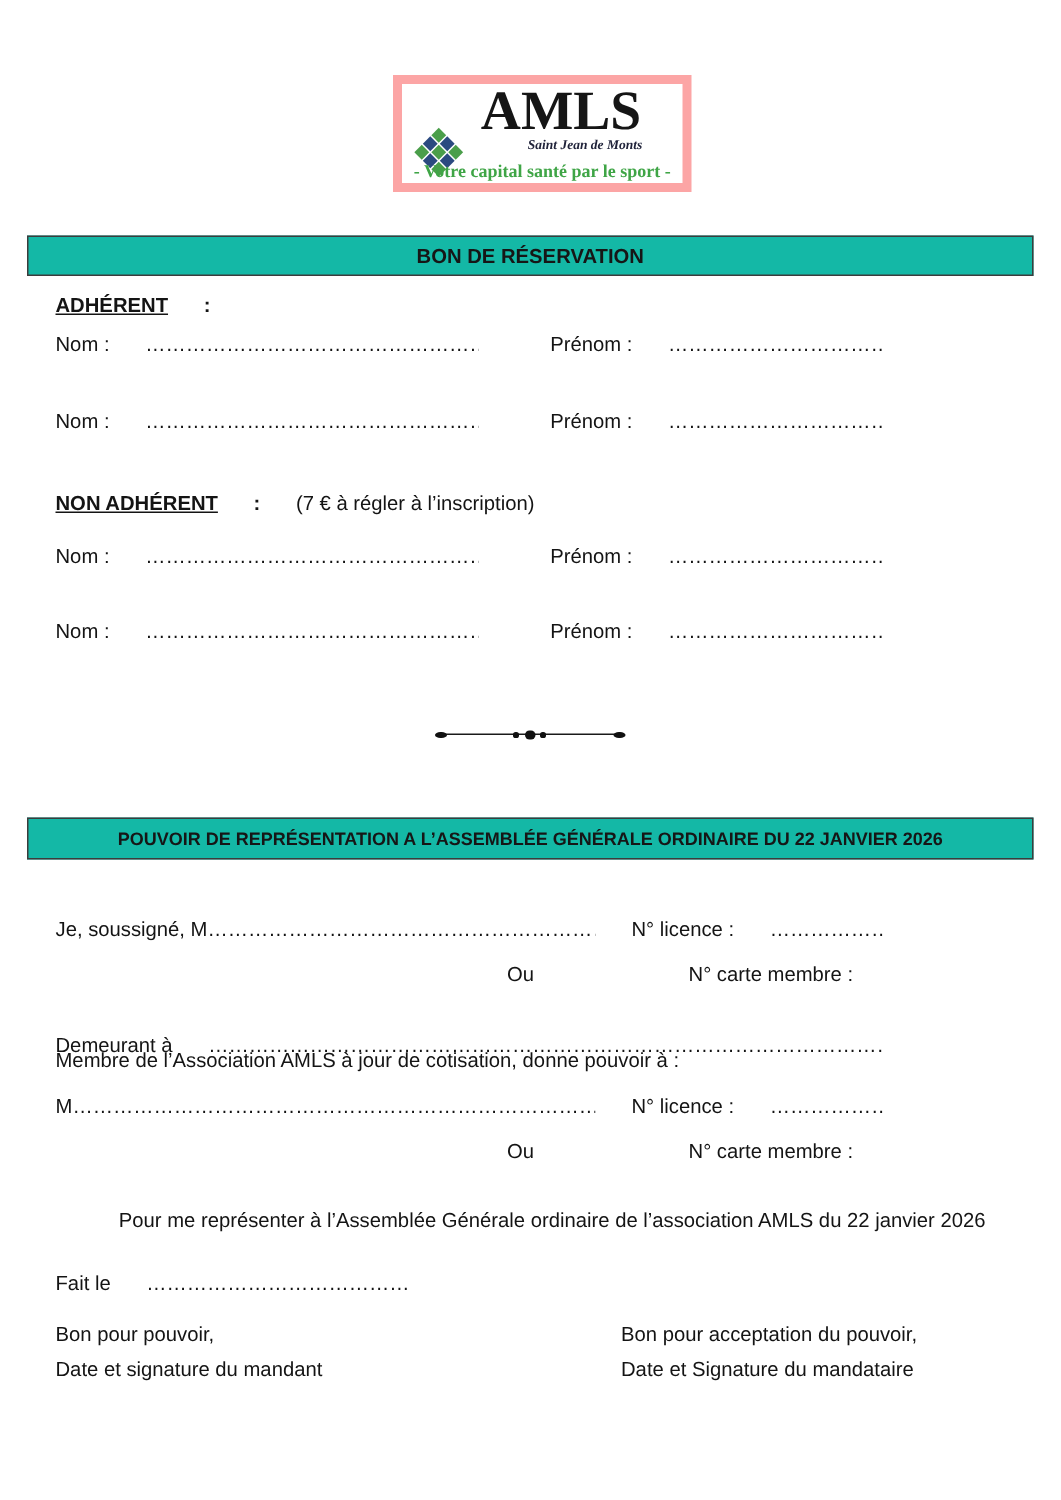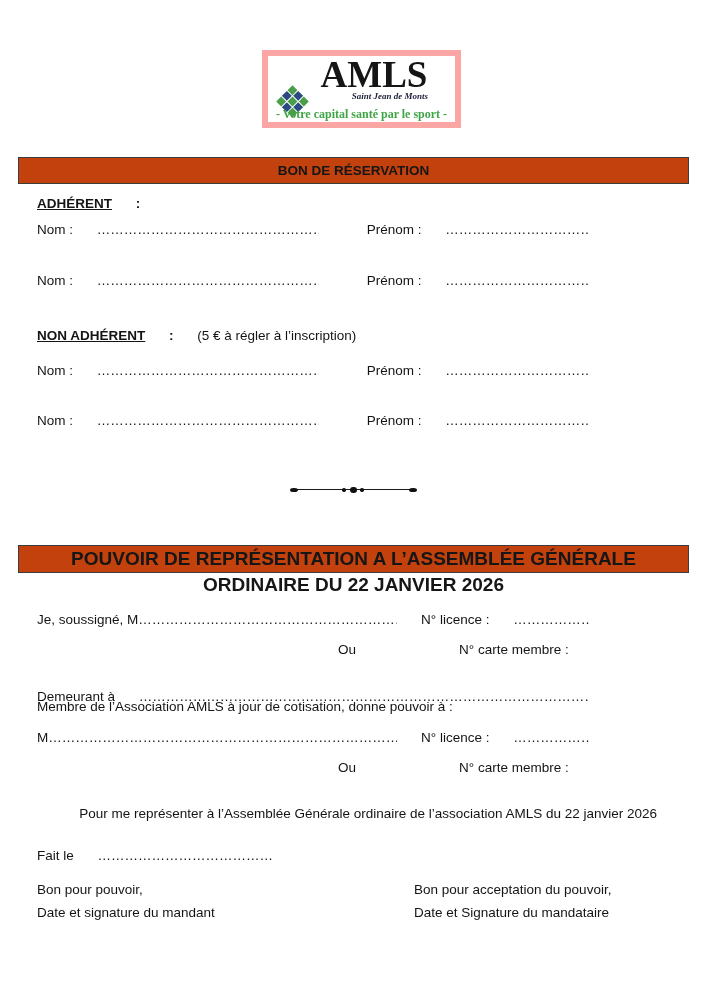--- a/index.html
+++ b/index.html
@@ -30,25 +30,25 @@
   #logo-icon {
     position:absolute; left:13px; top:34px; width:23px; height:23px;
     transform:rotate(45deg); transform-origin:center;
     display:grid; grid-template-columns:repeat(3,7px); grid-template-rows:repeat(3,7px); gap:1px;
   }
   #logo-icon .c0 { background:#4a9e4a; }
   #logo-icon .c1 { background:#2b4a80; }
 
   
   .header-box {
-    left:18px; width:669px; border:1px solid #3c3c3c; background:#c2410c;
+    left:18px; width:669px; border:1px solid #3c3c3c; background:#14b8a6;
     text-align:center; font-weight:bold; color:#161616;
   }
   #header-box-1 { top:157px; height:25px; line-height:25px; font-size:13.5px; }
-  #header-box-2 { top:545px; height:26px; line-height:26px; font-size:19px; }
+  #header-box-2 { top:545px; height:26px; line-height:26px; font-size:12px; }
 
   
   .line { left:37px; width:553px; display:flex; align-items:baseline; font-size:13.5px; white-space:pre; color:#141414;gap:20px; }
   .dots { flex:1 1 auto; overflow:hidden; white-space:nowrap; }
   .dots-fixed { overflow:hidden; white-space:nowrap; }
   .lbl { flex:0 0 auto; }
   .seg { flex:0 0 auto; display:flex; align-items:flex-start; overflow:hidden; }
   .bold-underline { font-weight:bold; text-decoration:underline; }
   .bold { font-weight:bold; }
   .spacer { flex:0 0 auto; }
@@ -111,21 +111,21 @@
 
   <div class="abs line" style="top:273px;">
     <span class="lbl">Nom : </span>
     <span class="dots-fixed nom-dots">…………………………………………………………………………………………………………………………………………………………………………………………</span>
     <span class="row-gap"> </span>
     <span class="lbl">Prénom : </span>
     <span class="dots">…………………………………………………………………………………………………………………………………………………………………………………………</span>
   </div>
 
   <div class="abs line" style="top:328px;">
-    <span class="lbl bold-underline">NON ADHÉRENT</span><span class="lbl bold"> : </span><span class="lbl">(5 € à régler à l’inscription)</span>
+    <span class="lbl bold-underline">NON ADHÉRENT</span><span class="lbl bold"> : </span><span class="lbl">(7 € à régler à l’inscription)</span>
   </div>
 
   <div class="abs line" style="top:363px;">
     <span class="lbl">Nom : </span>
     <span class="dots-fixed nom-dots">…………………………………………………………………………………………………………………………………………………………………………………………</span>
     <span class="row-gap"> </span>
     <span class="lbl">Prénom : </span>
     <span class="dots">…………………………………………………………………………………………………………………………………………………………………………………………</span>
   </div>
 

